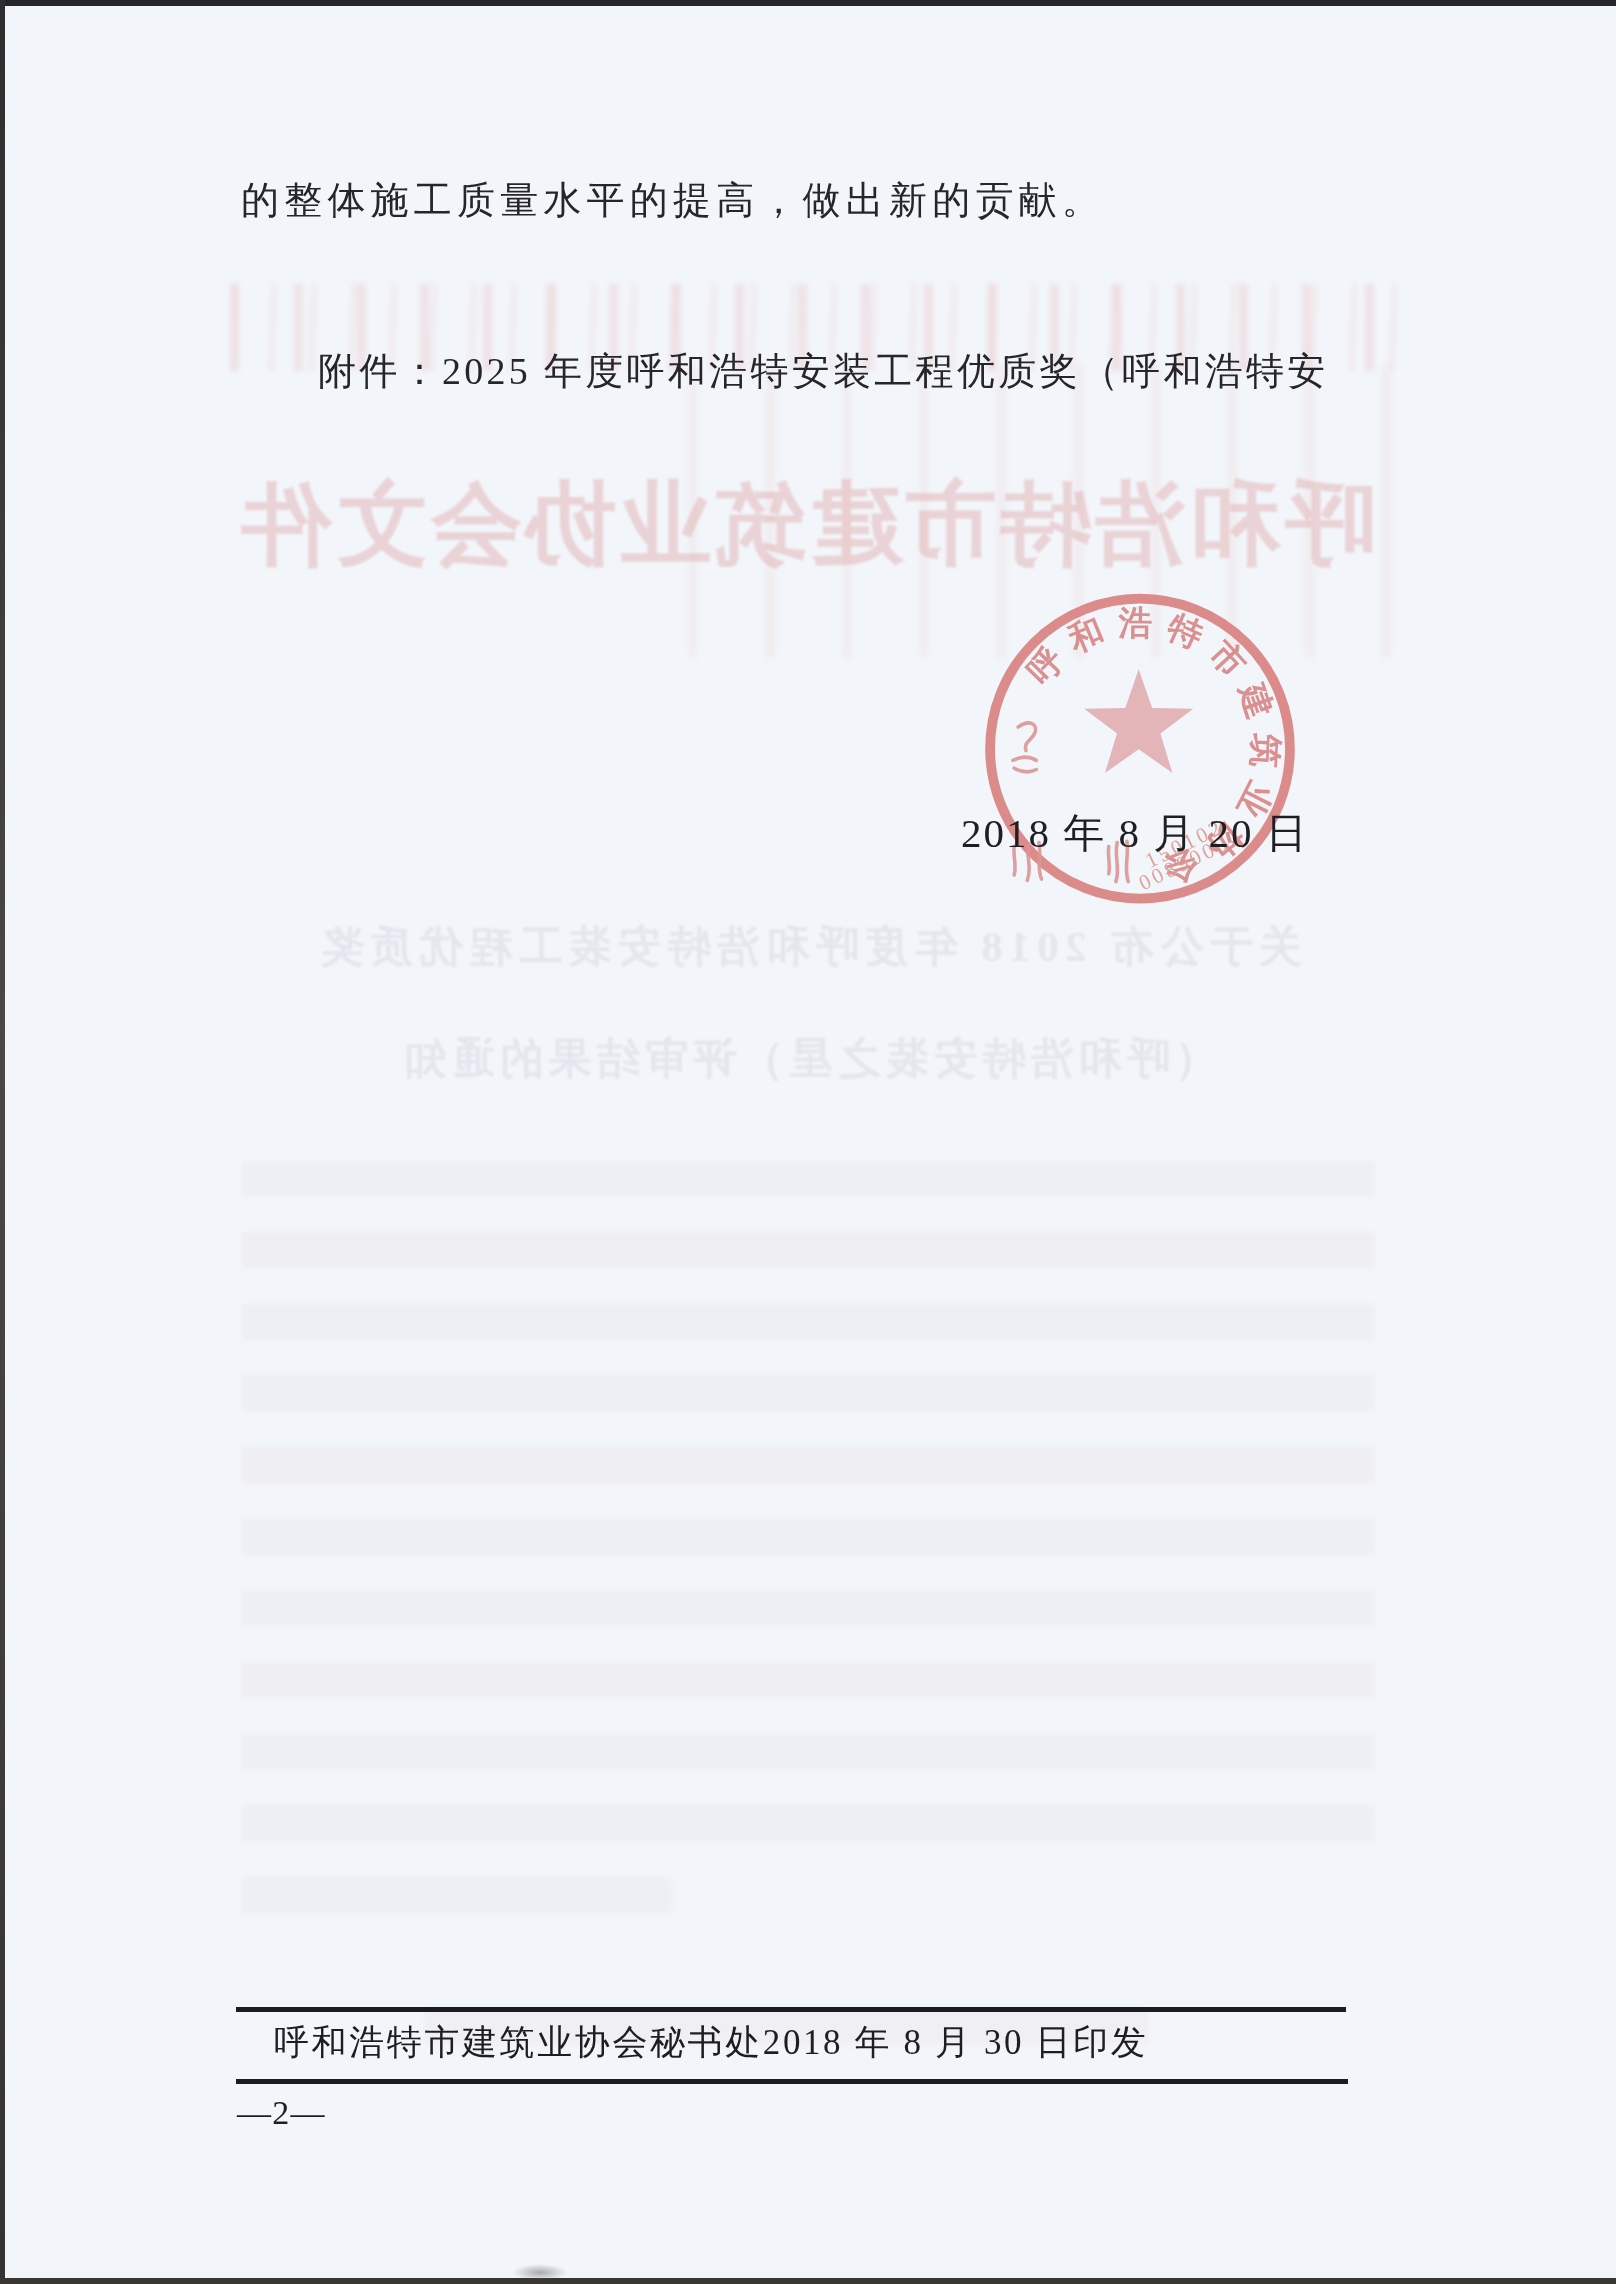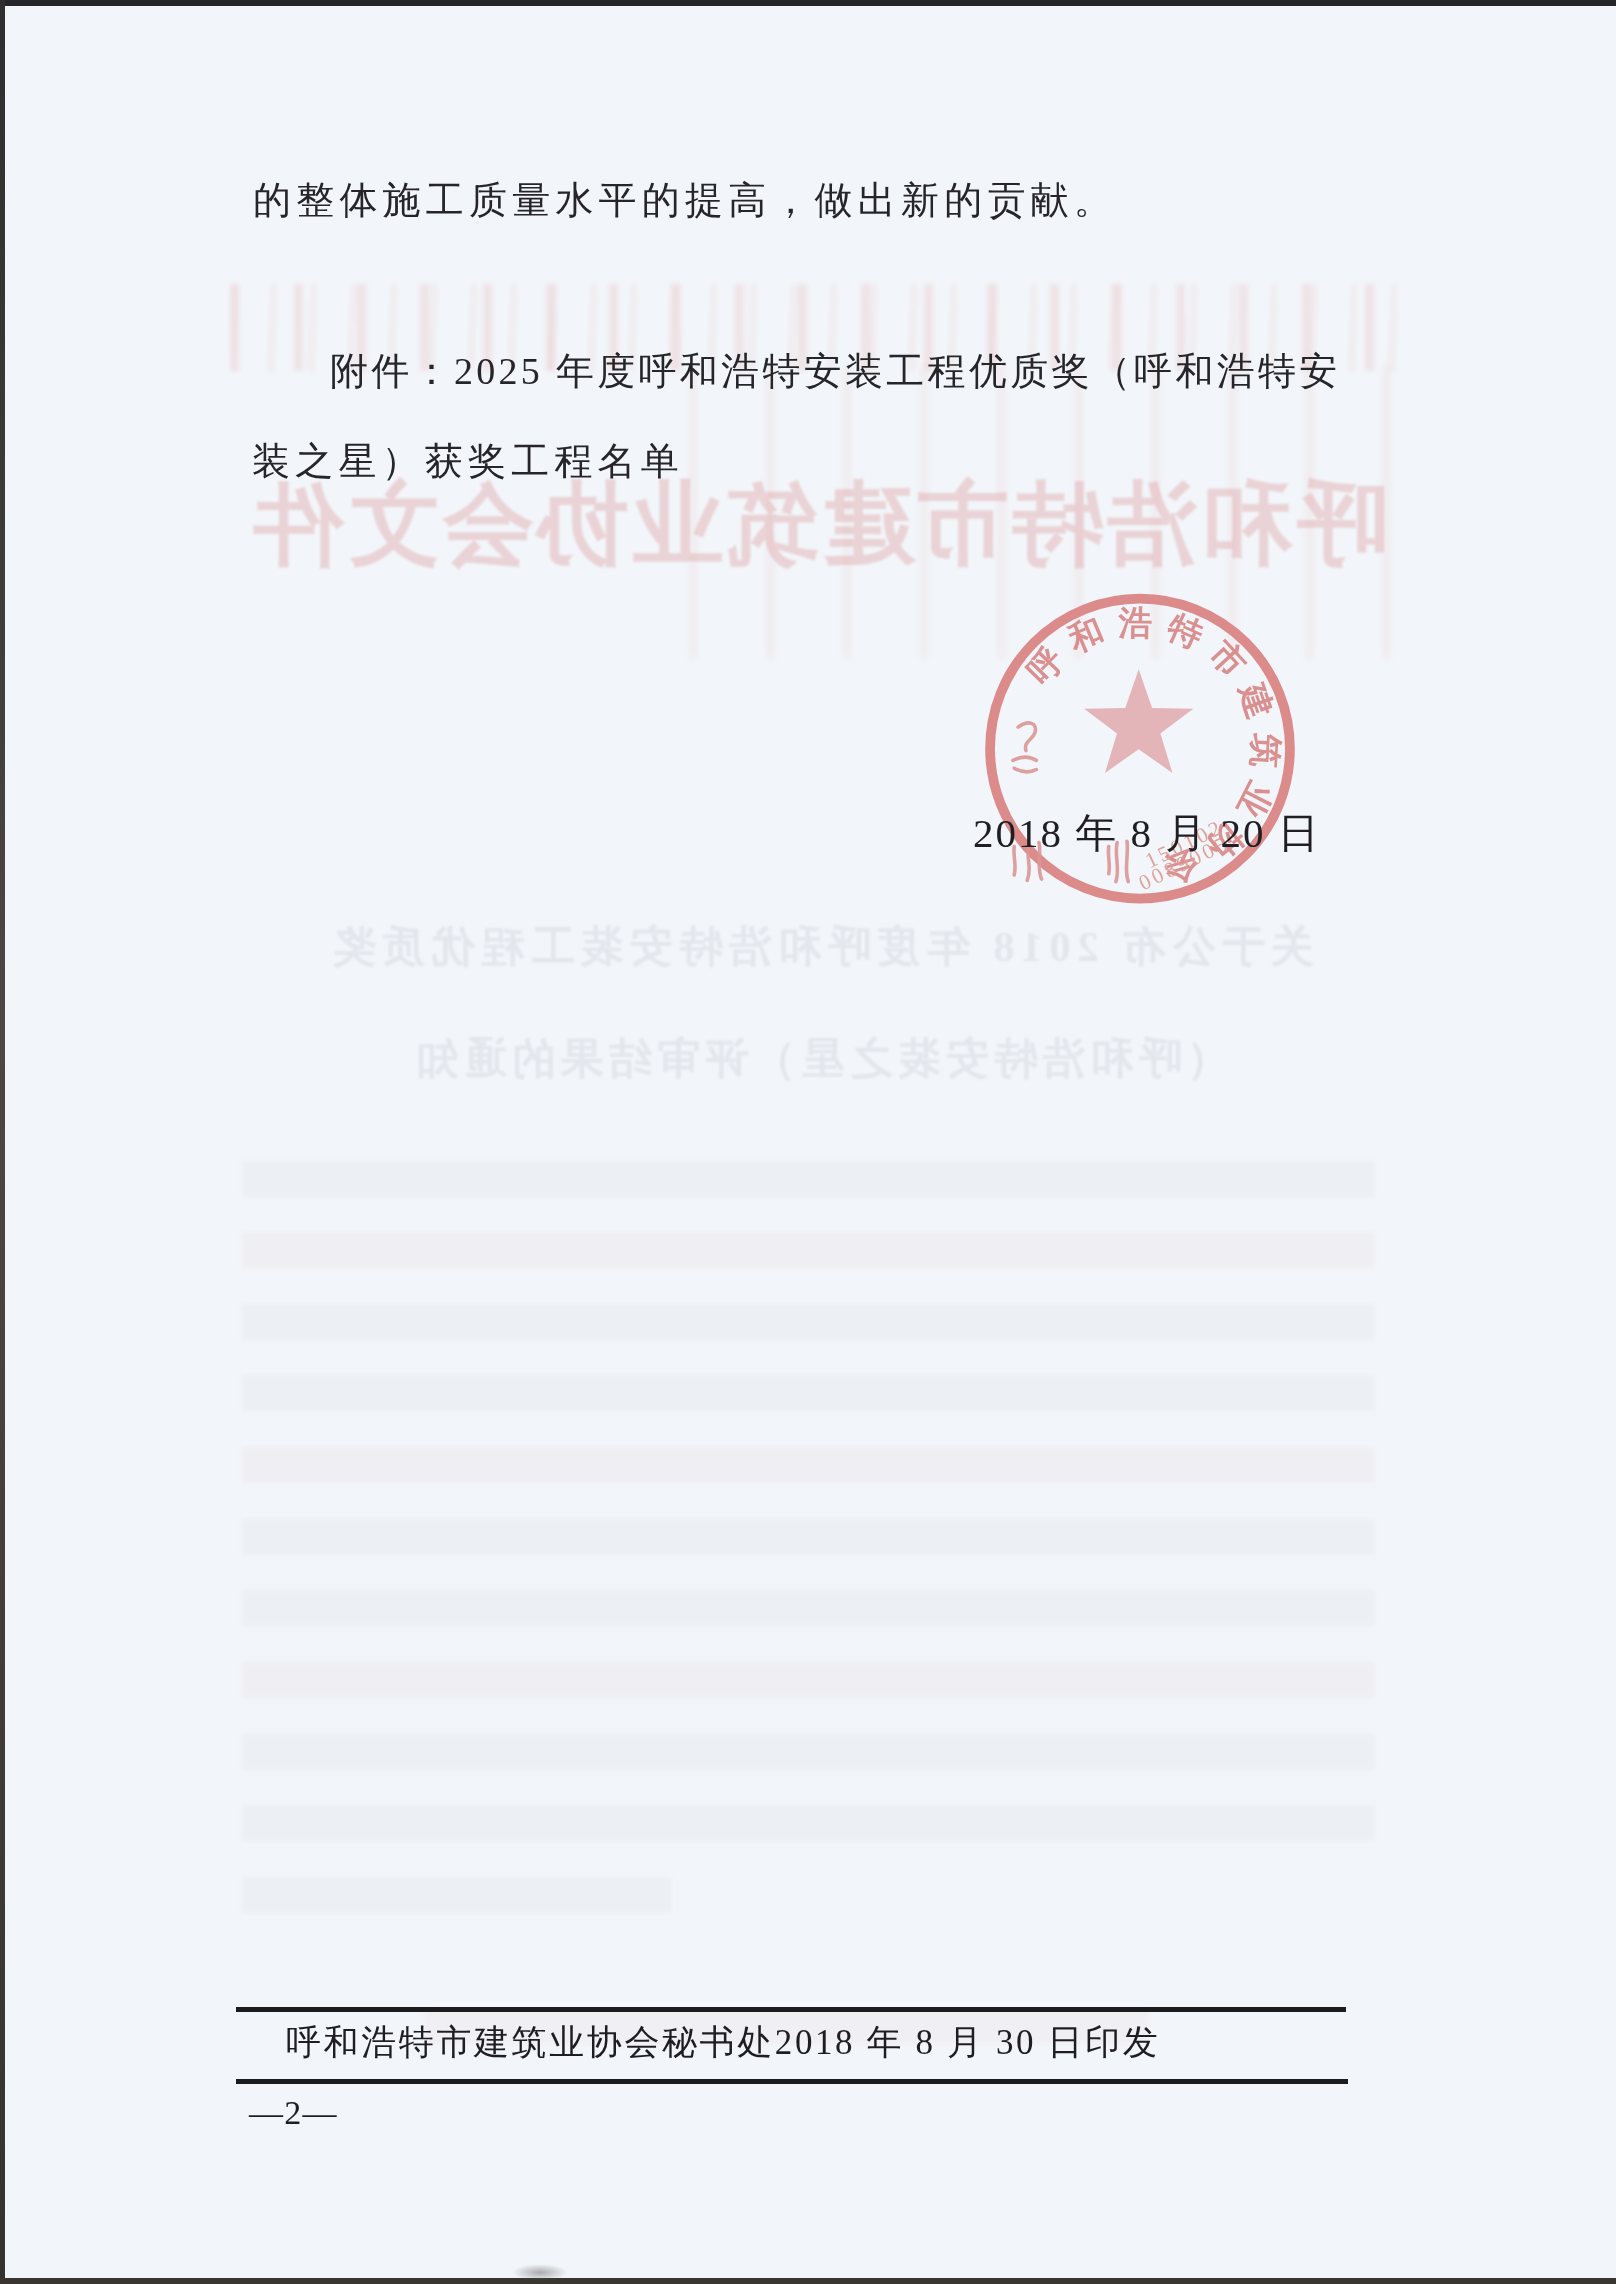--- a/index.html
+++ b/index.html
@@ -45,21 +45,21 @@
   }
   .ghost-title.t1{top:925px;font-size:43px;letter-spacing:6.5px;}
   .ghost-title.t2{top:1037px;font-size:43px;letter-spacing:5.2px;}
   .ghost-par{position:absolute;left:242px;width:1133px;height:36px;
     background:rgba(156,164,182,.062);filter:blur(2.6px);}
   .ghost-par.pink{background:rgba(204,158,164,.062);}
   .ghost-footer{left:425px;top:2010px;width:723px;height:34px;
     background:rgba(226,168,168,.07);filter:blur(2.6px);}
 
   
-  .txt{position:absolute;white-space:nowrap;line-height:1;margin-left:12px;}
+  .txt{position:absolute;white-space:nowrap;line-height:1;}
   .body-line{left:241px;top:181px;font-size:38px;letter-spacing:5.2px;}
   .attach1{left:318px;top:352px;font-size:38px;letter-spacing:3.3px;}
   .attach2{left:240px;top:442px;font-size:38px;letter-spacing:5.2px;}
   .date-line{left:961px;top:813px;font-size:41px;letter-spacing:2px;color:#1f1f23;z-index:6;text-align:right;}
 
   .seal{position:absolute;left:979px;top:587px;width:322px;height:322px;z-index:4;opacity:.96;}
 
   .footer-rule{position:absolute;background:#1c1c1f;}
   .rule1{left:236px;top:2007px;width:1110px;height:5.2px;}
   .rule2{left:236px;top:2079px;width:1112px;height:4.6px;}
@@ -85,21 +85,20 @@
   <div class="ghost-par" style="top:1519px"></div>
   <div class="ghost-par" style="top:1590px"></div>
   <div class="ghost-par pink" style="top:1662px"></div>
   <div class="ghost-par" style="top:1734px"></div>
   <div class="ghost-par" style="top:1805px"></div>
   <div class="ghost-par" style="top:1877px;width:430px"></div>
   <div class="ghost ghost-footer"></div>
 
   <div class="txt body-line">的整体施工质量水平的提高，做出新的贡献。</div>
   <div class="txt attach1">附件：2025 年度呼和浩特安装工程优质奖（呼和浩特安</div>
-  <div class="txt attach2">装之星）获奖工程名单</div>
 
   <svg class="seal" viewBox="0 0 494 494">
     <defs>
       <path id="sealArc" d="M95.4,160.5 A175,175 0 0 1 398.6,335.5 A175,175 0 0 1 247,423" fill="none"></path>
     </defs>
     <circle cx="247" cy="248" r="230" fill="none" stroke-width="15" opacity="0.92" stroke="#d97d7d"></circle>
     <polygon points="245,126 265.6,185.7 328.7,186.8 278.3,224.8 296.7,285.2 245,249 193.3,285.2 211.7,224.8 161.3,186.8 224.4,185.7" opacity="0.82" fill="#e0a3a6"></polygon>
     <text font-size="52" letter-spacing="19" font-weight="bold" opacity="0.95" fill="#d98686">
       <textPath href="#sealArc" startOffset="8">呼和浩特市建筑业协会</textPath>
     </text>

